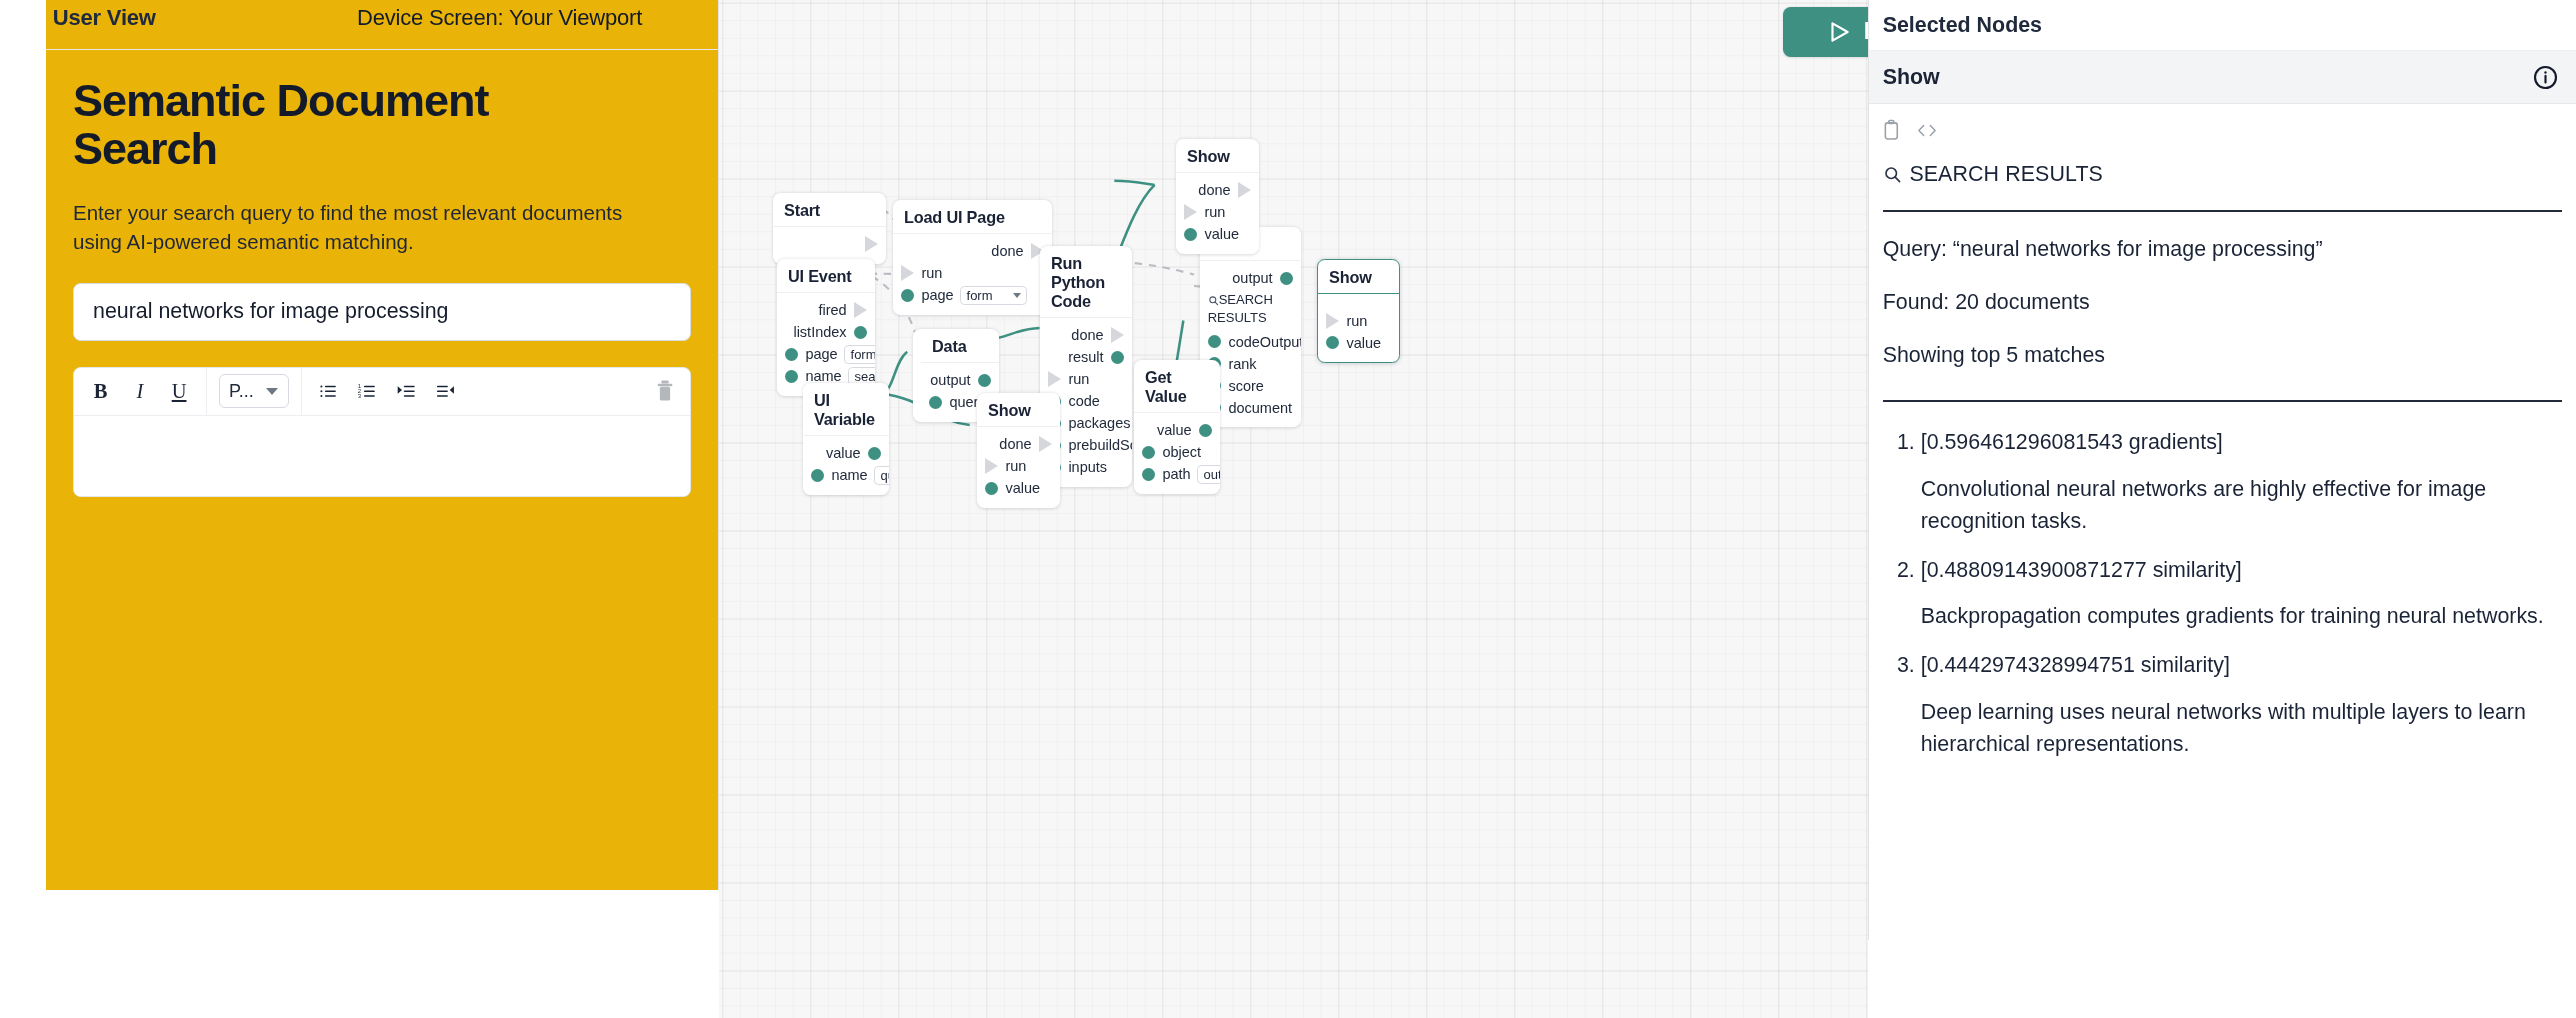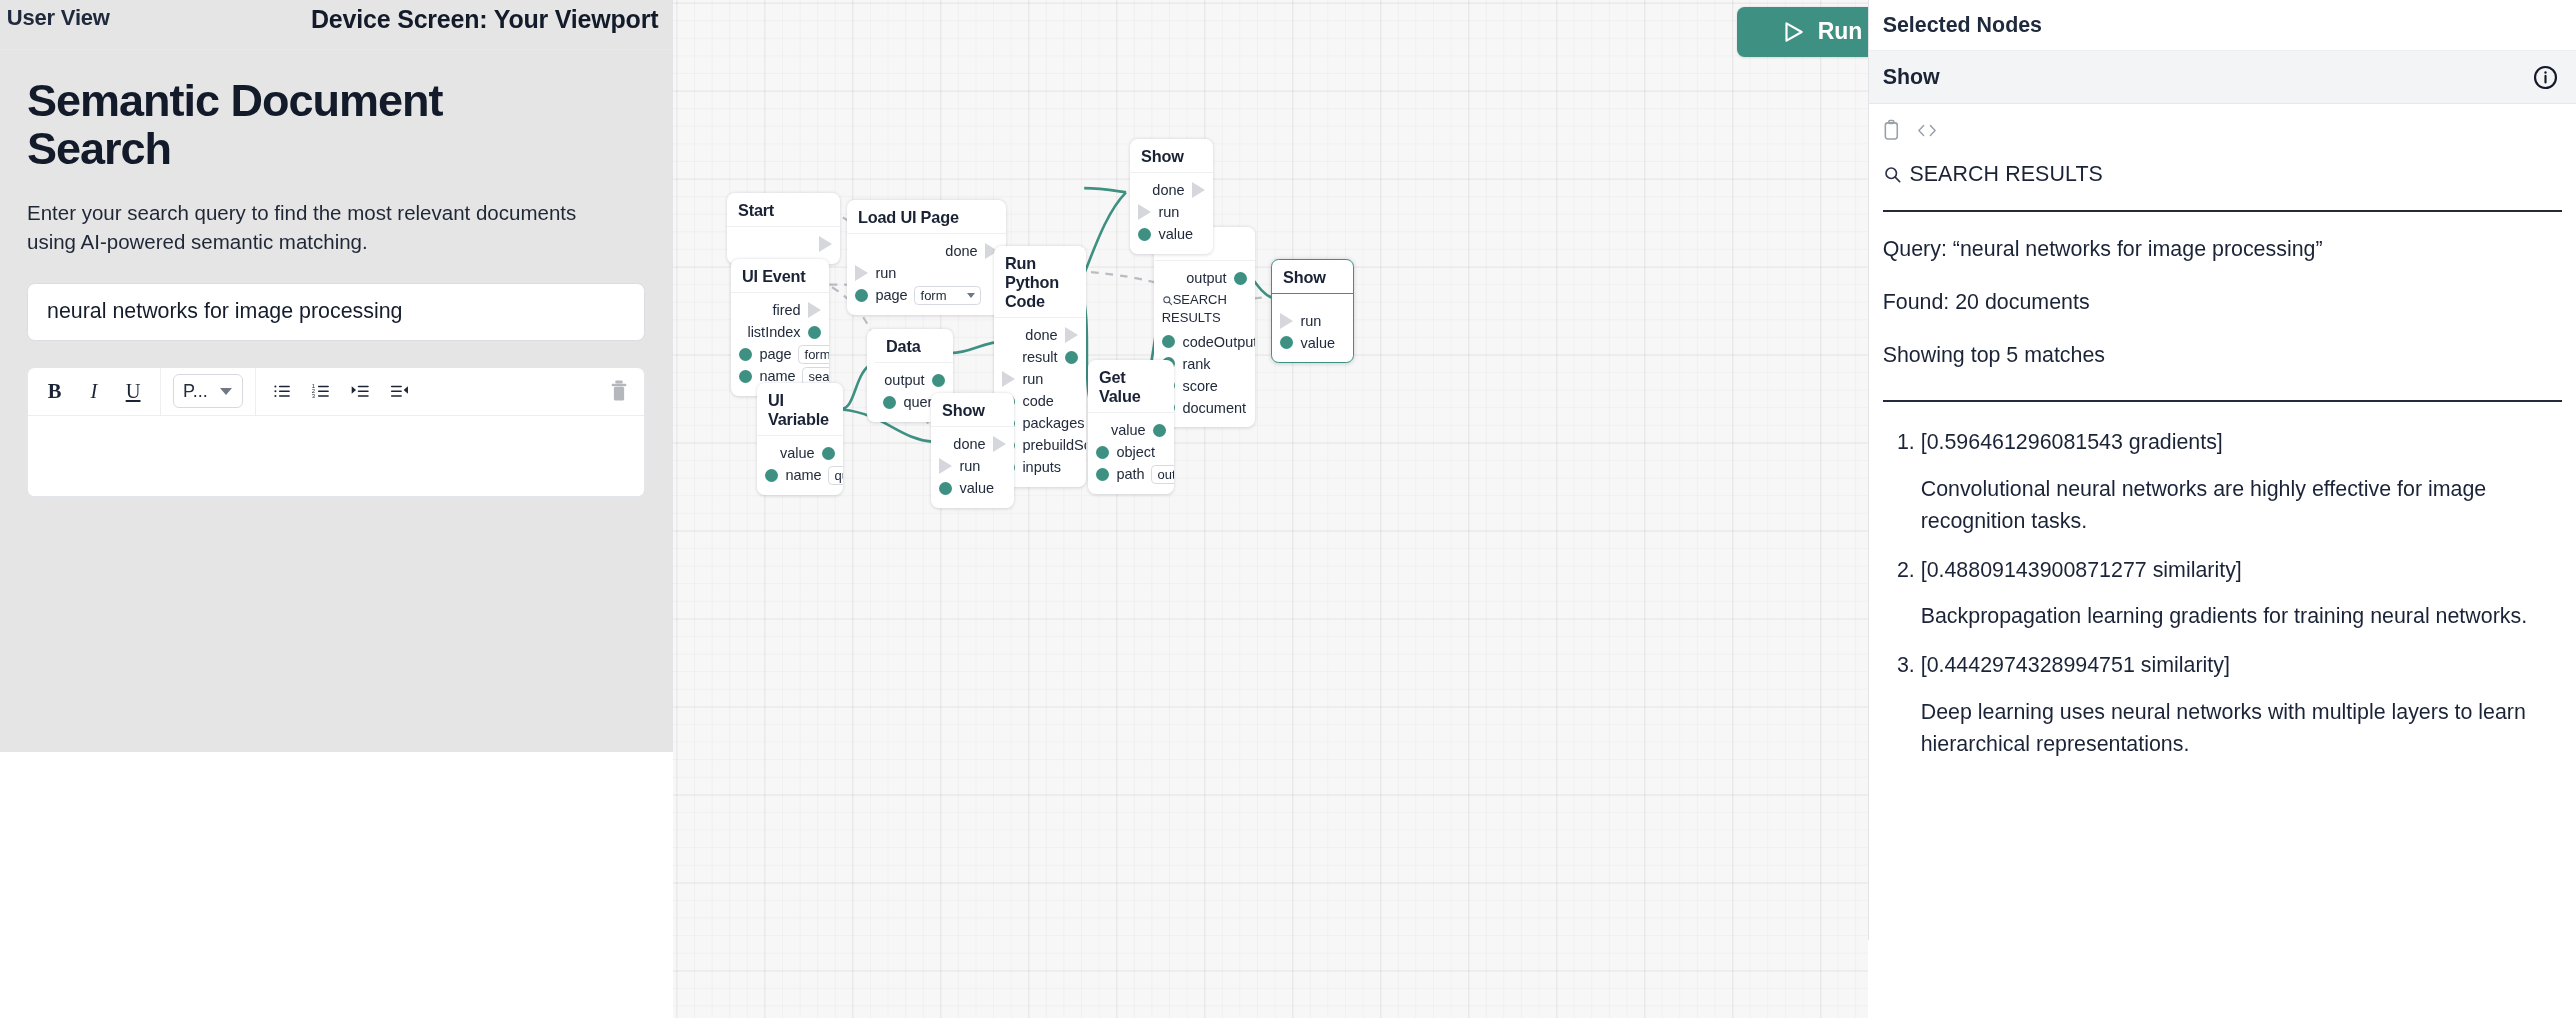--- a/index.html
+++ b/index.html
@@ -7,39 +7,40 @@
     width: 2576px; height: 1018px;
     overflow: hidden;
     background: #ffffff;
     font-family: "Liberation Sans", sans-serif;
     color: #1a2235;
   }
   .app { position: relative; width: 2576px; height: 1018px; display: flex; }
 
   
   .user-view {
-    width: 673px; height: 752px;
-    background: #e5e5e5;
+    width: 673px; height: 890px;
+    background: #eab308;
     position: relative;
     flex: 0 0 673px;
     border-right: 0.9px solid #e2e4e8;
+    margin-left: 46px;
   }
   .uv-header {
     height: 50px;
     border-bottom: 0.9px solid #e6e8ec;
     position: relative;
   }
   .uv-header-left {
     position: absolute; left: 6.8px; top: 5.1px;
     font-size: 22px; font-weight: bold; letter-spacing: -0.2px;
     color: #202a3d;
   }
   .uv-header-center {
     position: absolute; left: 311px; top: 5.1px;
-    font-size: 25px; font-weight: bold; letter-spacing: -0.2px;
+    font-size: 22px; font-weight: normal; letter-spacing: -0.2px;
     color: #131b2b;
   }
   .uv-body { padding: 27px 27px 0 27px; }
   .uv-title {
     font-size: 45px; line-height: 1.07;
     font-weight: bold; letter-spacing: -1px;
     color: #131b2b;
     max-width: 548px;
   }
   .uv-sub {
@@ -656,21 +657,21 @@
 
     <div class="hr" style="margin-top:31px;"></div>
 
     <ol class="ol">
       <li>
         <span class="sim">[0.596461296081543 gradients]</span>
         <span class="doc">Convolutional neural networks are highly effective for image recognition tasks.</span>
       </li>
       <li>
         <span class="sim">[0.48809143900871277 similarity]</span>
-        <span class="doc">Backpropagation learning gradients for training neural networks.</span>
+        <span class="doc">Backpropagation computes gradients for training neural networks.</span>
       </li>
       <li>
         <span class="sim">[0.4442974328994751 similarity]</span>
         <span class="doc">Deep learning uses neural networks with multiple layers to learn hierarchical representations.</span>
       </li>
     </ol>
   </aside>
 
 </div>
 

